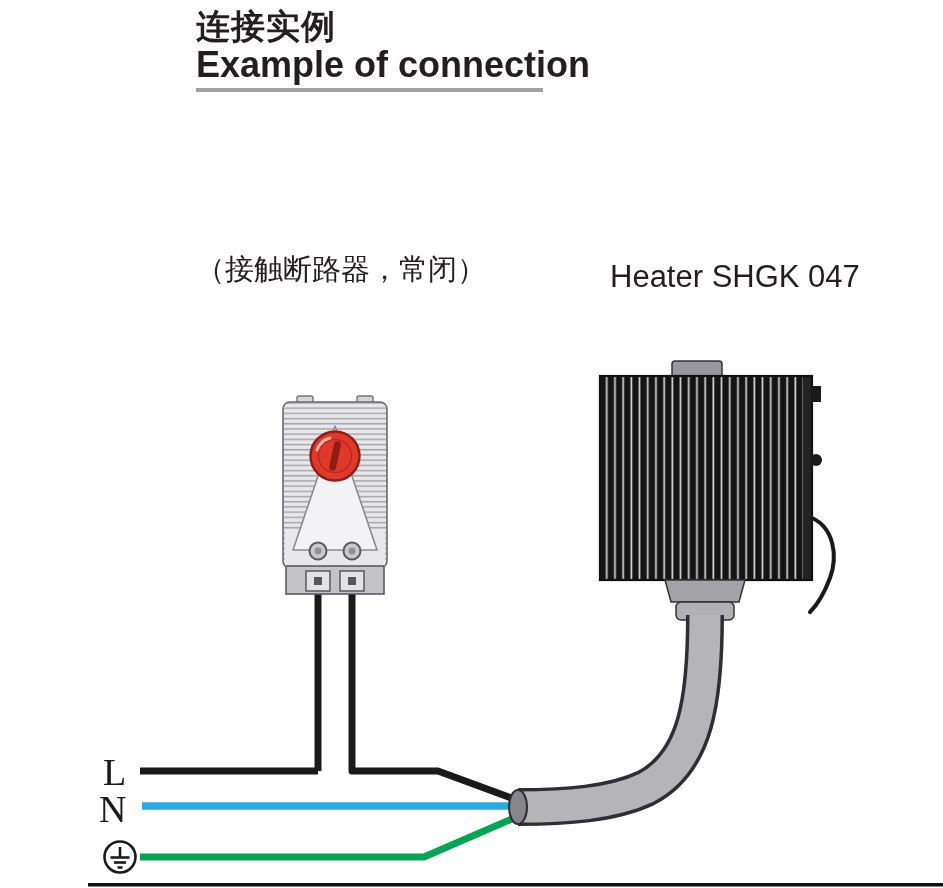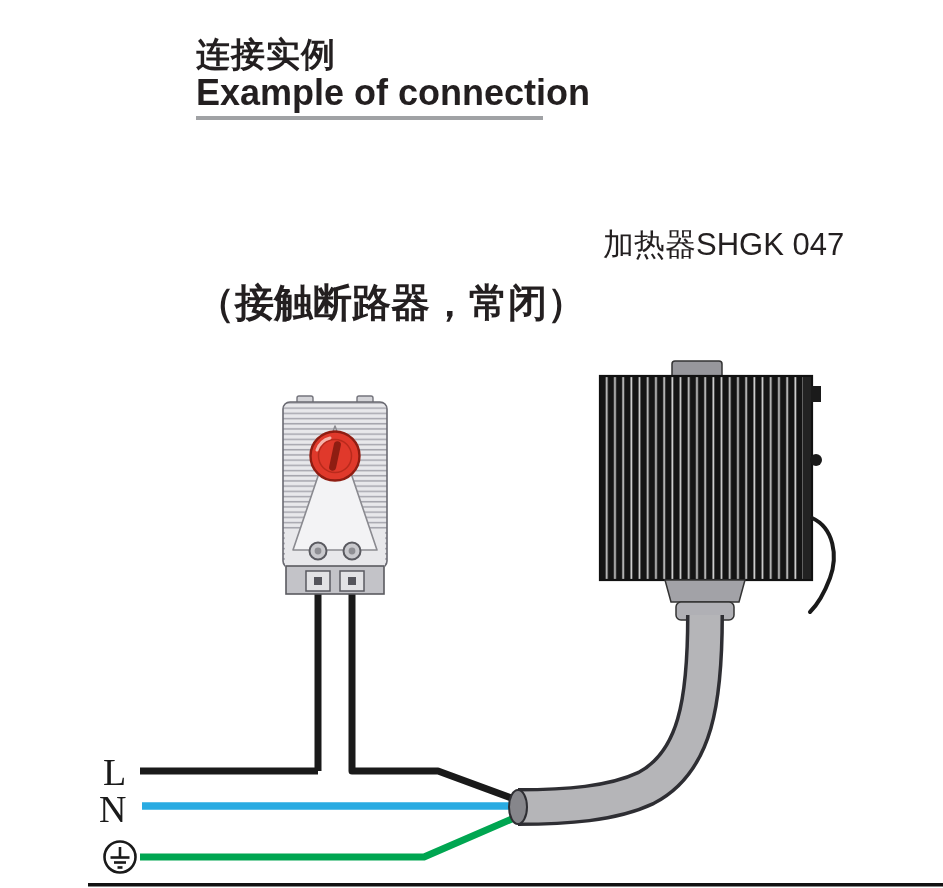--- a/index.html
+++ b/index.html
@@ -1,44 +1,44 @@
 <!DOCTYPE html>
 <html><head>
 <meta charset="utf-8">
 <style>
   * { margin:0; padding:0; box-sizing:border-box; }
   html,body { background:#ffffff; }
   .page {
     position:relative; width:943px; height:888px; background:#ffffff; overflow:hidden;
     font-family:"Liberation Sans","DejaVu Sans",sans-serif; color:#231f20;
   }
-  .abs { position:absolute;margin-top:28px; }
+  .abs { position:absolute; }
   .title-zh { left:196px; top:4px;  font-size:34px; font-weight:600; letter-spacing:1px; }
   .title-en { left:196px; top:44px; font-size:36px; font-weight:700; }
   .divider  { left:196px; top:88px; width:347px; height:4px; background:#a0a2a5; }
   .lbl      { font-size:31px; line-height:1.2; }
   .lbl-thermo-en   { left:196px; top:140px; }
   .lbl-thermo-zh   { left:196px; top:192px; }
-  .lbl-thermo-note { left:196px; top:252px; font-size:39px;font-weight:bold; }
+  .lbl-thermo-note { left:196px; top:252px; font-size:29px; }
   .lbl-heater-zh   { left:603px; top:198px; }
   .lbl-heater-en   { left:610px; top:258px; }
   svg.diagram { position:absolute; left:0; top:0; width:943px; height:888px; }
   .wire-label { font-family:"Liberation Serif","DejaVu Serif",serif; font-size:38px; fill:#1a1a1a; }
 </style>
 </head>
 <body>
 
 <div class="page">
 
   <div class="abs title-zh">连接实例</div>
   <div class="abs title-en">Example of connection</div>
   <div class="abs divider"></div>
 
   <div class="abs lbl lbl-thermo-note">（接触断路器，常闭）</div>
-  <div class="abs lbl lbl-heater-zh">加热器SHGK 047</div>
+  <div class="abs lbl lbl-heater-en">Heater SHGK 047</div>
 
   <svg class="diagram" viewBox="0 0 943 888">
     <defs>
       <pattern id="ribs" x="283" y="404" width="6" height="5.2" patternUnits="userSpaceOnUse">
         <rect width="6" height="5.2" fill="#e8e8eb"></rect>
         <rect y="3.4" width="6" height="1.5" fill="#a6a6ae"></rect>
       </pattern>
       <pattern id="fins" x="600" y="376" width="8.2" height="6" patternUnits="userSpaceOnUse">
         <rect width="8.2" height="6" fill="#141414"></rect>
         <rect x="5.9" width="1.7" height="6" fill="#d6d6d6"></rect>

